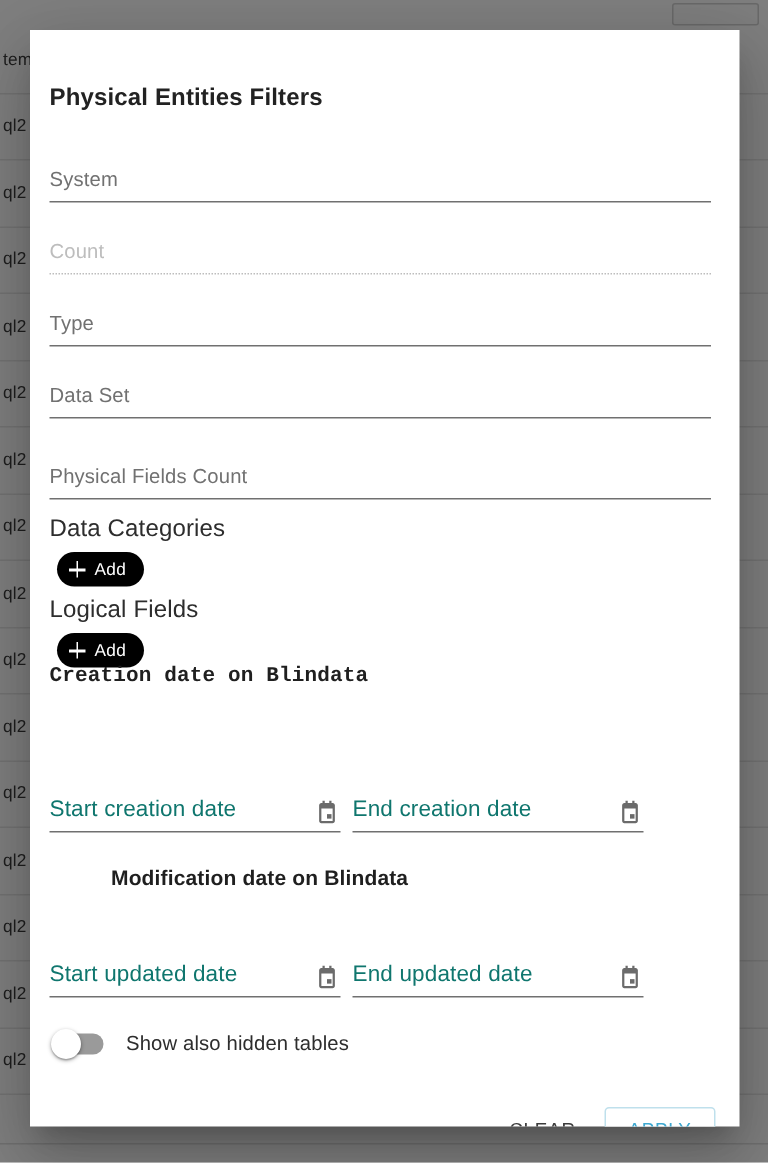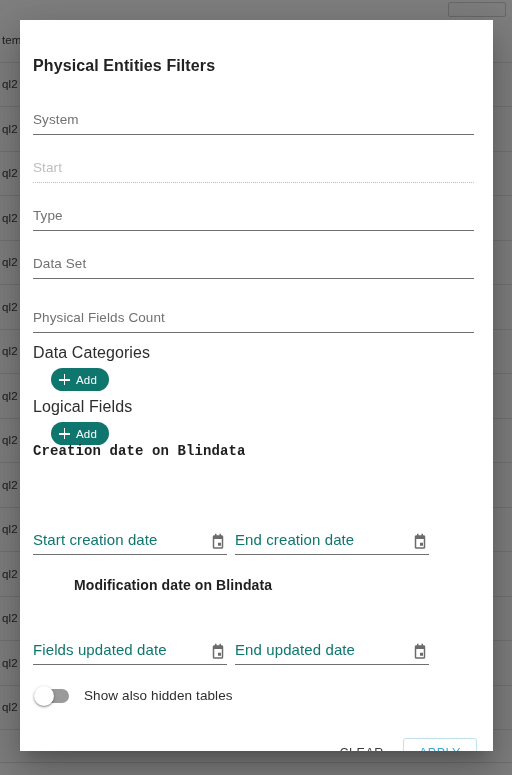--- a/index.html
+++ b/index.html
@@ -151,25 +151,25 @@
     color: #2d2d2d;
     letter-spacing: .1px;
     line-height: 16px;
   }
   #label-data-categories { top: 325px; }
   #label-logical-fields  { top: 379px; }
 
   
   .add-chip {
     position: absolute;
-    left: 18px;
+    left: 5px;
     height: 23px;
     padding: 0 12px 0 8px;
     border-radius: 12px;
-    background: #0f766e;
+    background: #000000;
     color: #ffffff;
     display: flex;
     align-items: center;
     gap: 6px;
     font-size: 11.5px;
     letter-spacing: .2px;
     border: none;
     cursor: pointer;
     box-sizing: border-box;
   }
@@ -430,21 +430,21 @@
   <div class="dialog-inner">
 
     <div class="dialog-title">Physical Entities Filters</div>
 
     <div class="field" id="field-system">
       <span class="field-label">System</span>
       <span class="field-underline"></span>
     </div>
 
     <div class="field disabled" id="field-schema">
-      <span class="field-label">Start</span>
+      <span class="field-label">Count</span>
       <span class="field-underline"></span>
     </div>
 
     <div class="field" id="field-type">
       <span class="field-label">Type</span>
       <span class="field-underline"></span>
     </div>
 
     <div class="field" id="field-dataset">
       <span class="field-label">Data Set</span>
@@ -488,21 +488,21 @@
           <path d="M17 3h-1V1h-2v2H10V1H8v2H7c-1.1 0-2 .9-2 2v14c0 1.1.9 2 2 2h10c1.1 0 2-.9 2-2V5c0-1.1-.9-2-2-2zm0 16H7V8h10v11z"></path>
           <rect x="12" y="13" width="4" height="4"></rect>
         </svg>
       </button>
       <span class="date-underline"></span>
     </div>
 
     <div class="section-heading" id="heading-modification">Modification date on Blindata</div>
 
     <div class="date-field" id="date-start-updated">
-      <span class="date-label">Fields updated date</span>
+      <span class="date-label">Start updated date</span>
       <button class="cal-btn">
         <svg width="18" height="18" viewBox="0 0 24 24" fill="#6b6b6b" aria-hidden="true">
           <path d="M17 3h-1V1h-2v2H10V1H8v2H7c-1.1 0-2 .9-2 2v14c0 1.1.9 2 2 2h10c1.1 0 2-.9 2-2V5c0-1.1-.9-2-2-2zm0 16H7V8h10v11z"></path>
           <rect x="12" y="13" width="4" height="4"></rect>
         </svg>
       </button>
       <span class="date-underline"></span>
     </div>
 
     <div class="date-field" id="date-end-updated">

